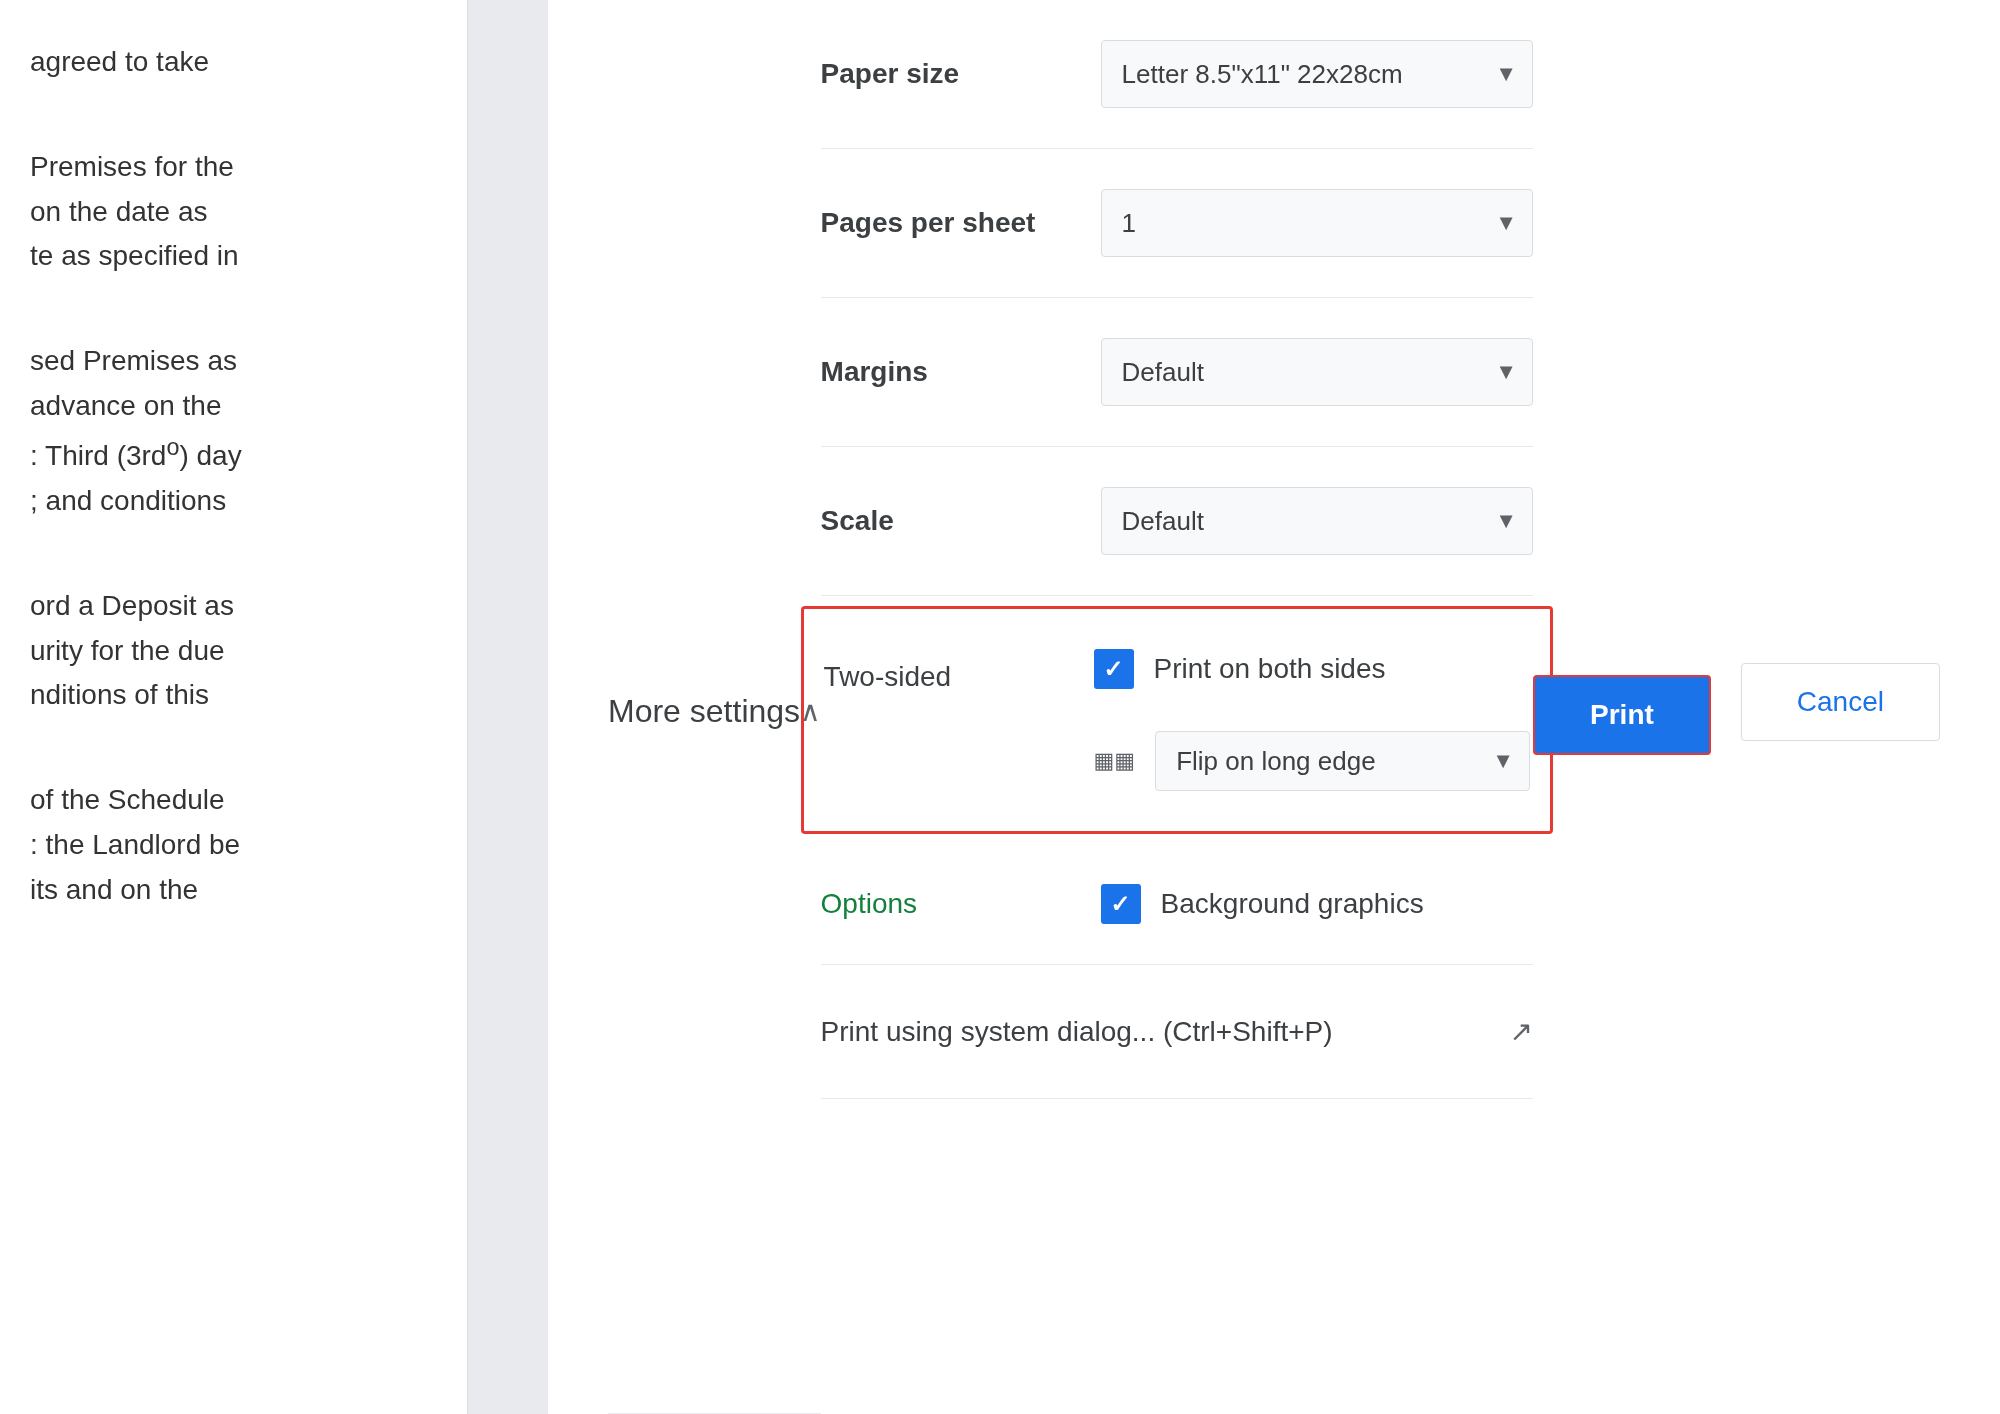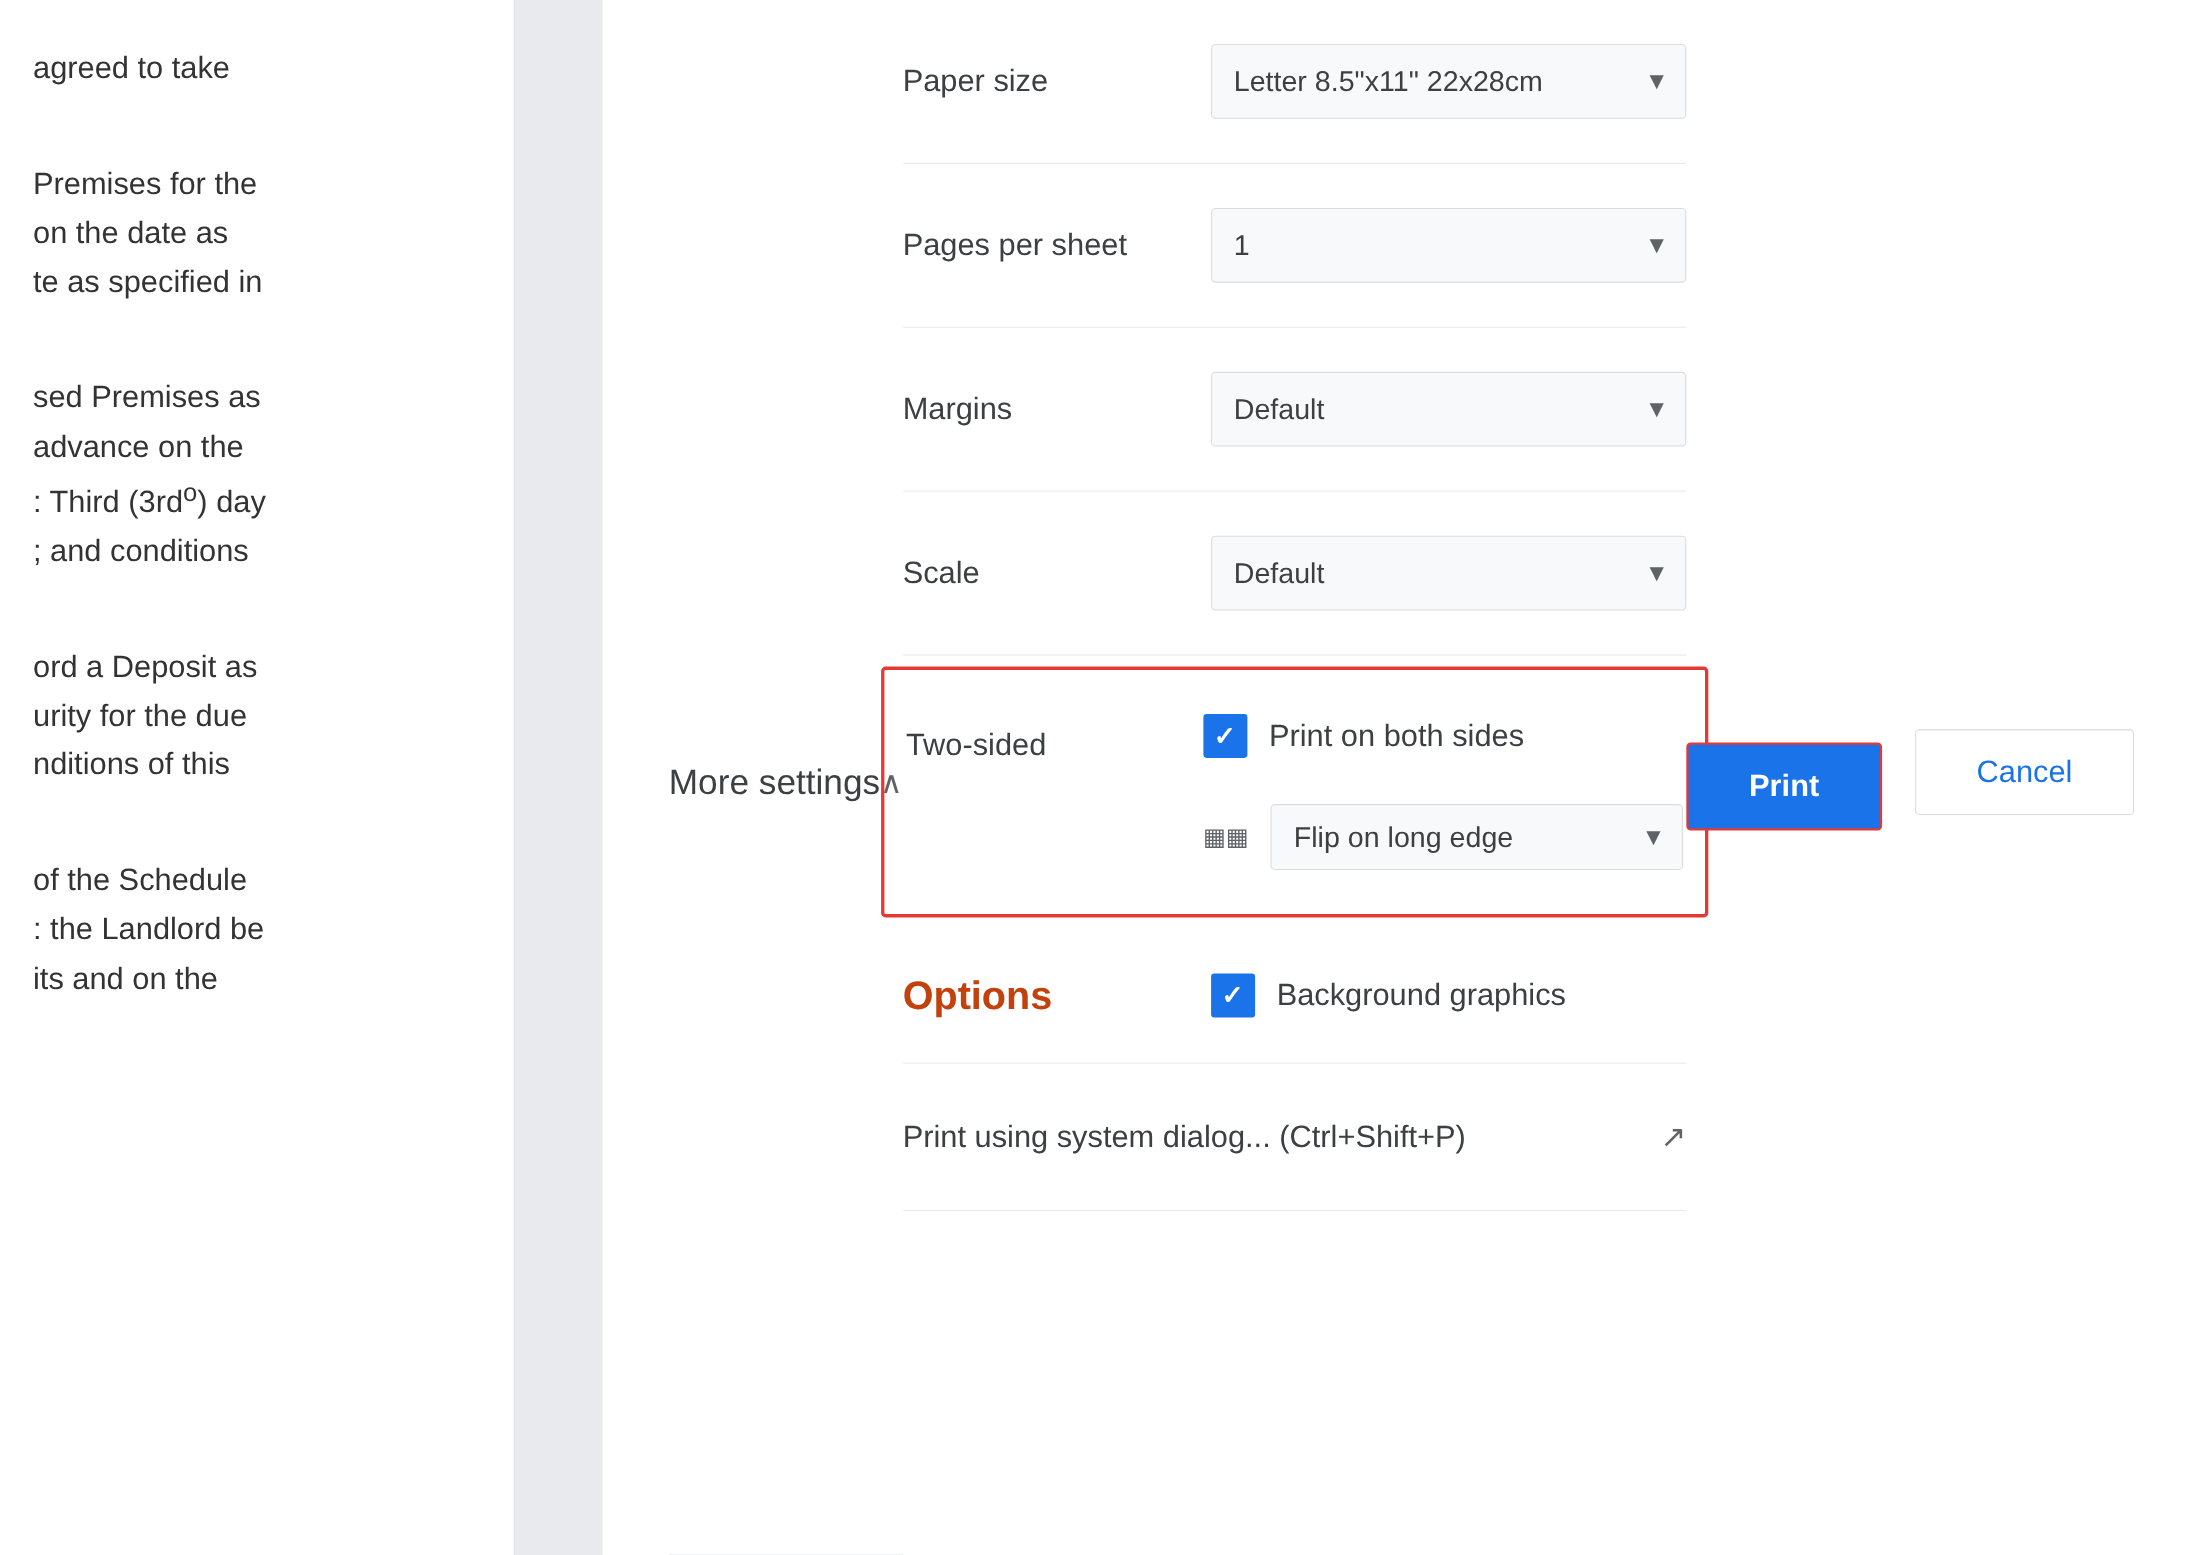--- a/index.html
+++ b/index.html
@@ -80,21 +80,21 @@
       display: flex;
       align-items: center;
       padding: 40px 0;
       border-bottom: 1px solid #e8eaed;
     }
 
     .setting-label {
       width: 280px;
       font-size: 28px;
       color: #3c4043;
-      font-weight: 400;
+      font-weight: 700;
       flex-shrink: 0;
     }
 
     .setting-control {
       flex: 1;
     }
 
     .select-wrapper {
       position: relative;
       display: inline-block;
@@ -221,23 +221,23 @@
     
     .options-row {
       display: flex;
       align-items: center;
       padding: 40px 0;
       border-bottom: 1px solid #e8eaed;
     }
 
     .options-label {
       width: 280px;
-      font-size: 36px;
-      color: #c2410c;
-      font-weight: 700;
+      font-size: 28px;
+      color: #15803d;
+      font-weight: 400;
       flex-shrink: 0;
     }
 
     .options-controls {
       flex: 1;
       display: flex;
       align-items: center;
       gap: 20px;
     }
 

